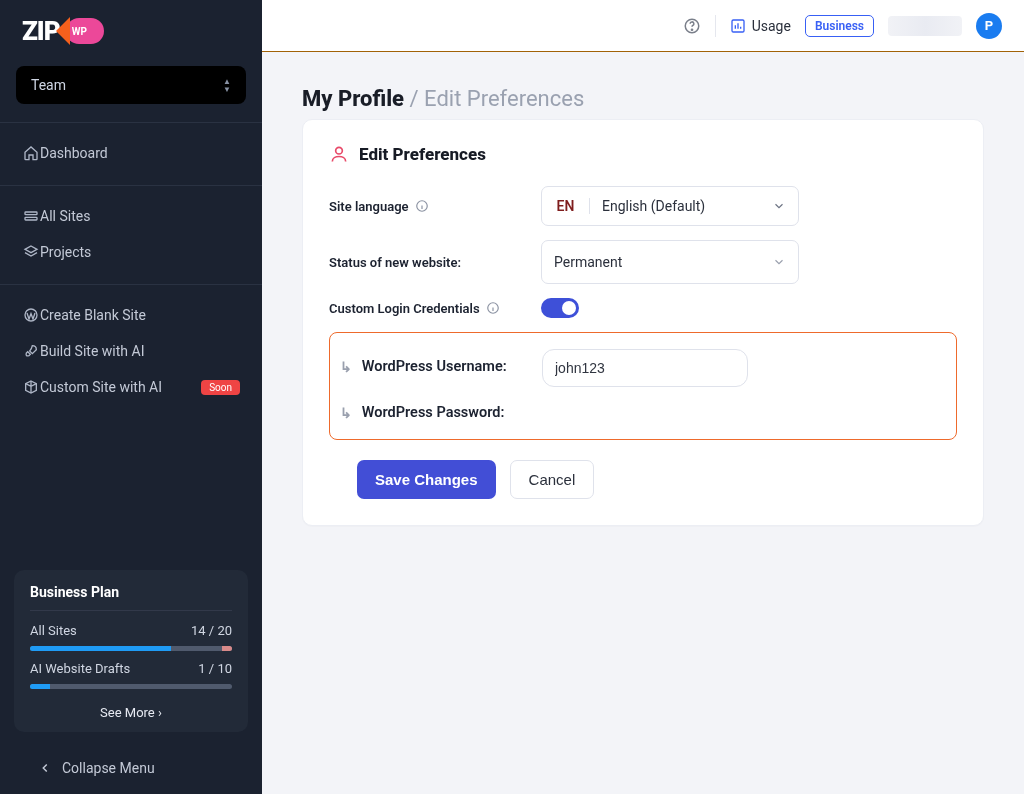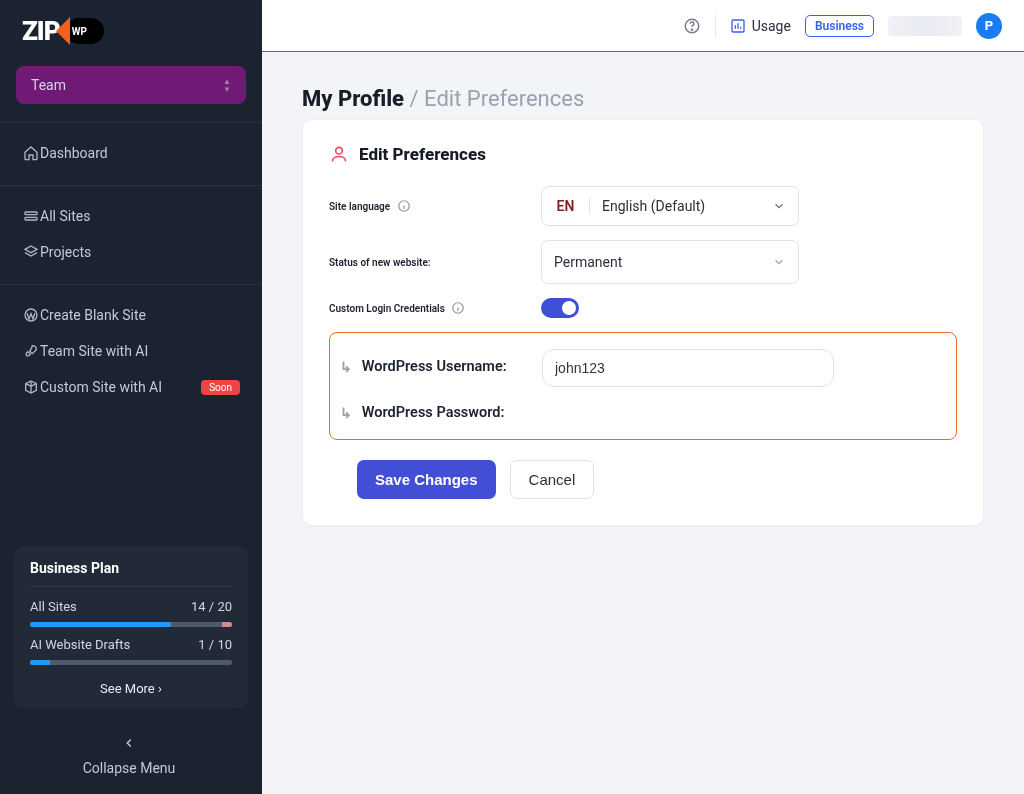--- a/index.html
+++ b/index.html
@@ -27,21 +27,21 @@
     padding: 16px 22px 20px 22px;
   }
   .logo-zip {
     font-weight: 900;
     font-size: 26px;
     letter-spacing: -1px;
     color: #ffffff;
   }
   .logo-wp-badge {
     margin-left: 6px;
-    background: #000000;
+    background: #ec4899;
     color: #fff;
     font-size: 10px;
     font-weight: 700;
     border-radius: 14px;
     width: 38px;
     height: 26px;
     display: flex;
     align-items: center;
     justify-content: flex-start;
     padding-left: 6px;
@@ -62,21 +62,21 @@
     margin: 0 16px 10px 16px;
     border: 1px solid transparent;
     border-radius: 8px;
     padding: 10px 14px;
     display: flex;
     align-items: flex-end;
     justify-content: space-between;
     color: #cfd6e4;
     font-size: 14px;
     cursor: pointer;
-    background: #701a75;
+    background: #000000;
   }
   .chevrons {
     display:flex;
     flex-direction:column;
     gap:2px;
     font-size:8px;
     color:#8791a3;
     line-height:6px;
   }
   .nav-group {
@@ -160,24 +160,23 @@
     font-size:13px;
     color:#e6e9f1;
     padding-top:6px;
     cursor:pointer;
   }
   .collapse-row{
     display:flex;
     align-items:center;
     gap:10px;
     color:#c3c9d6;
-    padding: 14px 22px 18px 18px;
+    padding: 14px 22px 18px 38px;
     font-size:14px;
     cursor:pointer;
-    flex-direction:column;
   }
 
   
   .main {
     flex:1;
     display:flex;
     flex-direction:column;
   }
   .topbar {
     height: 52px;
@@ -240,21 +239,21 @@
   .card-header .prof-icon{color:#e84a69;}
 
   .form-row{
     display:flex;
     align-items:center;
     margin-bottom:14px;
   }
   .form-label{
     width:212px;
     color:#1c2230;
-    font-size:10px;
+    font-size:13px;
     font-weight:600;
     display:flex;
     align-items:center;
     gap:6px;
   }
   .info-icon{
     width:15px;height:15px;
     color:#8b92a2;
     display:inline-flex;
     align-items:center;justify-content:center;
@@ -309,21 +308,21 @@
     display:flex;
     align-items:center;
     gap:10px;
     font-size:14.5px;
     font-weight:600;
     color:#1c2230;
     padding-top:9px;
   }
   .cred-arrow{color:#9aa0ae;font-size:14px;}
   .cred-input{
-    height:38px;width:292px;
+    height:38px;width:206px;
     border:1px solid #dfe2eb;border-radius:12px;
     padding:0 12px;font-size:14px;color:#303540;
   }
   .cred-input.error{border:1.5px solid #e53935;}
   .err-msg{font-size:13px;color:#e03a33;margin-top:8px;}
 
   .actions{
     display:flex;gap:14px;margin-top:20px;margin-left:28px;
   }
   .btn-primary{
@@ -395,21 +394,21 @@
       </span>
       <span>Create Blank Site</span>
     </div>
     <div class="nav-item">
       <span class="icon">
         <svg width="16" height="16" viewBox="0 0 24 24" fill="none" stroke="currentColor" stroke-width="2">
             <path d="M5 15c-1 4 0 5 4 4l2-2-4-4-2 2z"></path>
             <path d="M14 4c4 0 6 2 6 6-3 3-6 6-6 6l-4-4s3-3 4-8z"></path>
           </svg>
       </span>
-      <span>Team Site with AI</span>
+      <span>Build Site with AI</span>
     </div>
     <div class="nav-item">
       <span class="icon">
         <svg width="16" height="16" viewBox="0 0 24 24" fill="none" stroke="currentColor" stroke-width="2">
             <path d="M12 3l8 4v10l-8 4-8-4V7l8-4z"></path>
             <path d="M12 3v18M4 7l8 4 8-4"></path>
           </svg>
       </span>
       <span>Custom Site with AI</span>
       <span class="soon-badge">Soon</span>

